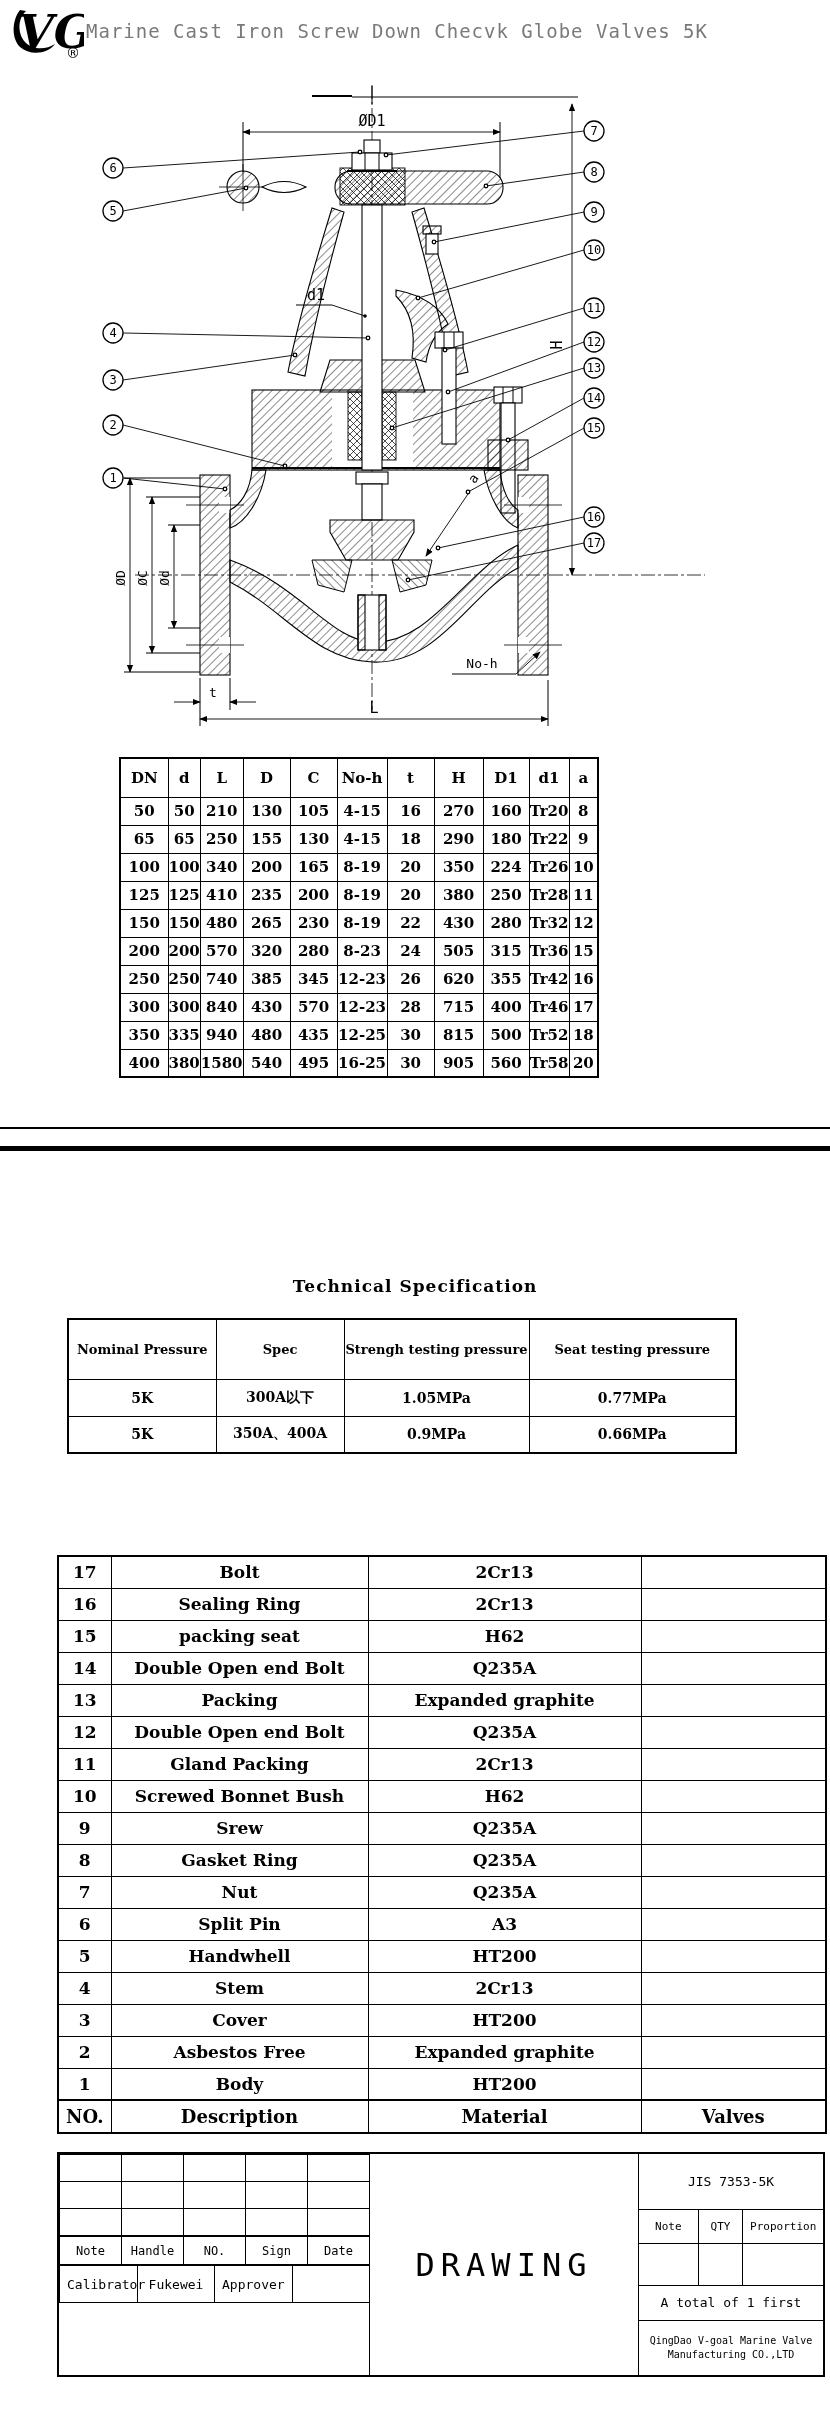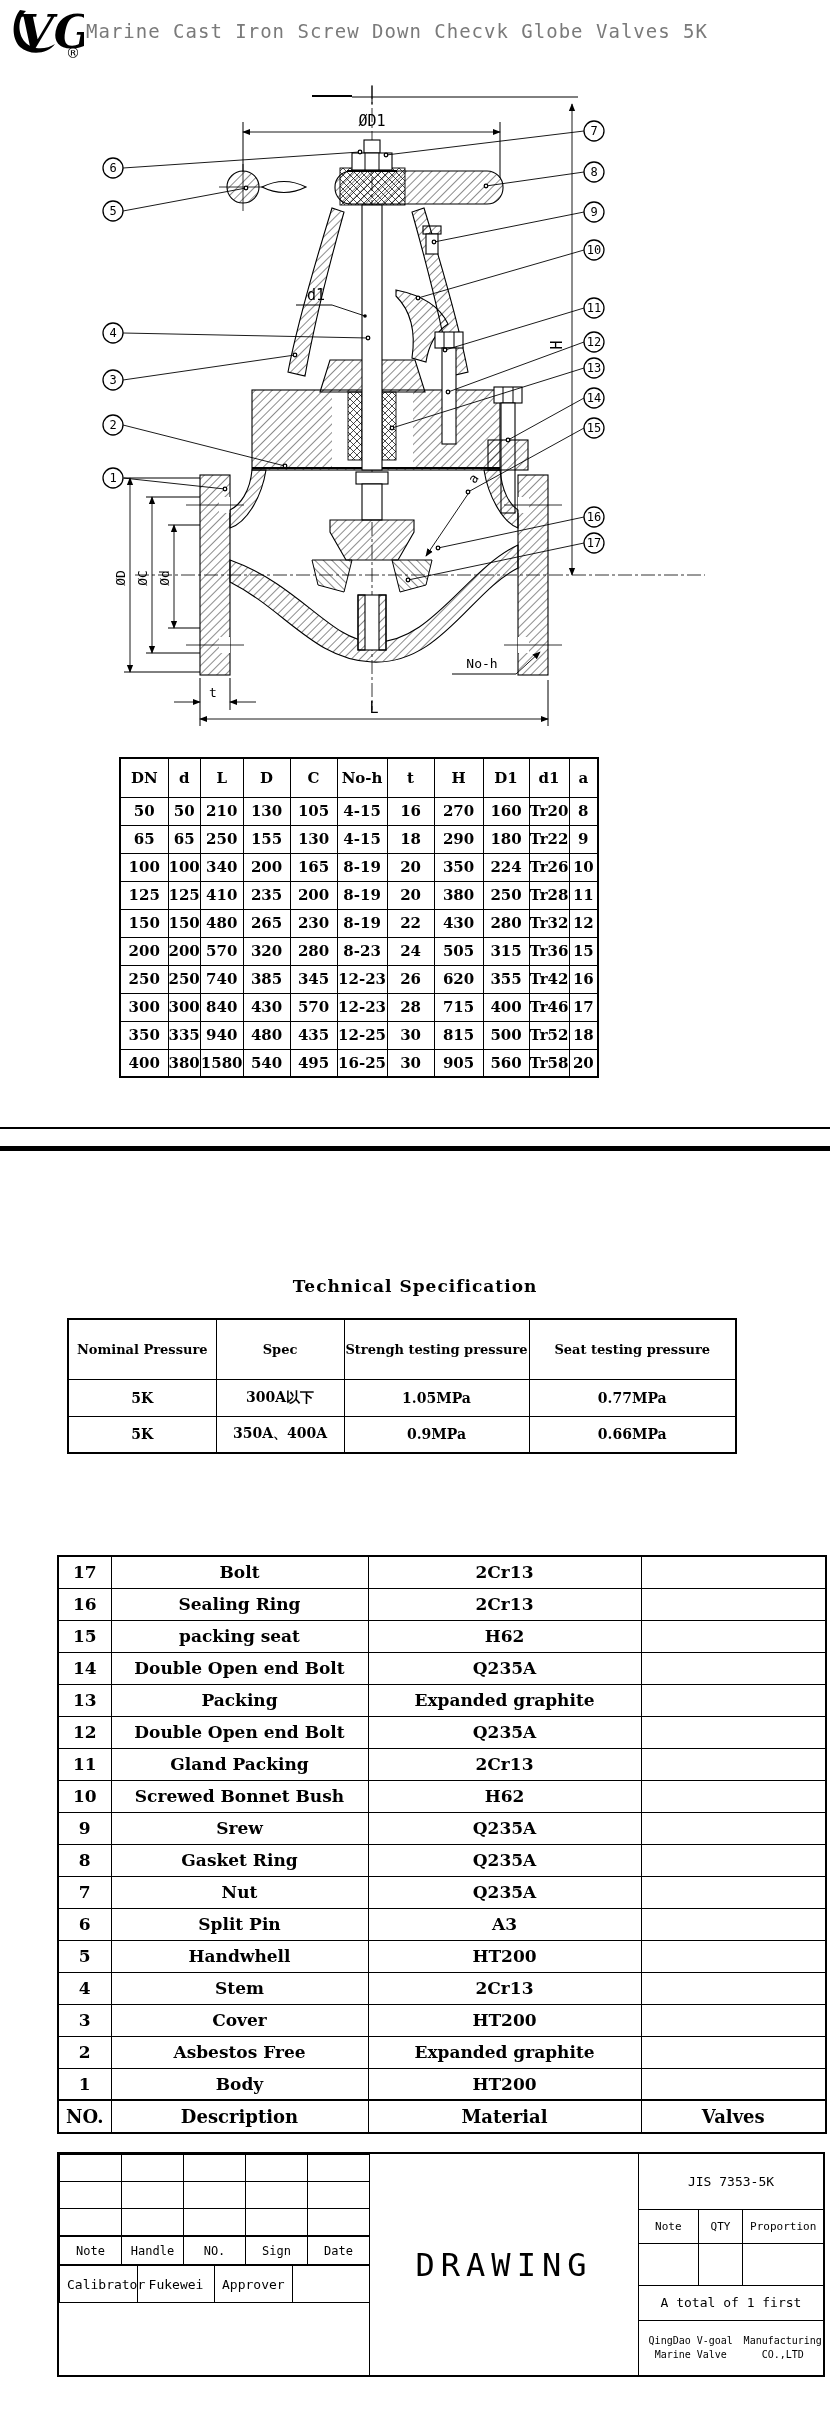--- a/index.html
+++ b/index.html
@@ -64,21 +64,21 @@
   .tb-sign td{height:37px;font-size:13px}
   .tb-sign td:nth-child(odd){text-align:left;padding-left:7px}
   .tb-mid{width:273px;border-left:1px solid #000;display:flex;align-items:center;justify-content:center}
   .tb-drawing{font-size:32px;letter-spacing:6px}
   .tb-right{width:185px;border-left:1px solid #000;display:flex;flex-direction:column}
   .tb-right .row{border-bottom:1px solid #000;display:flex;align-items:center;justify-content:center;text-align:center}
   .tb-right .r1{height:56px;font-size:13px}
   .tb-right .r2{height:35px;padding:0}
   .tb-right .r3{height:42px;padding:0}
   .tb-right .r4{height:35px;font-size:13px}
-  .tb-right .r5{height:55px;font-size:10px;border-bottom:none;flex-direction:row;line-height:14px}
+  .tb-right .r5{height:55px;font-size:10px;border-bottom:none;flex-direction:column;line-height:14px}
   .tb-right .cellrow{display:flex;width:100%;height:100%}
   .tb-right .cellrow span{display:flex;align-items:center;justify-content:center;border-right:1px solid #000;font-size:11px}
   .tb-right .cellrow span:nth-child(1){width:60px}
   .tb-right .cellrow span:nth-child(2){width:45px}
   .tb-right .cellrow span:nth-child(3){width:80px;border-right:none}
 </style>
 </head>
 <body>
 
 <div class="abs" id="logo">

